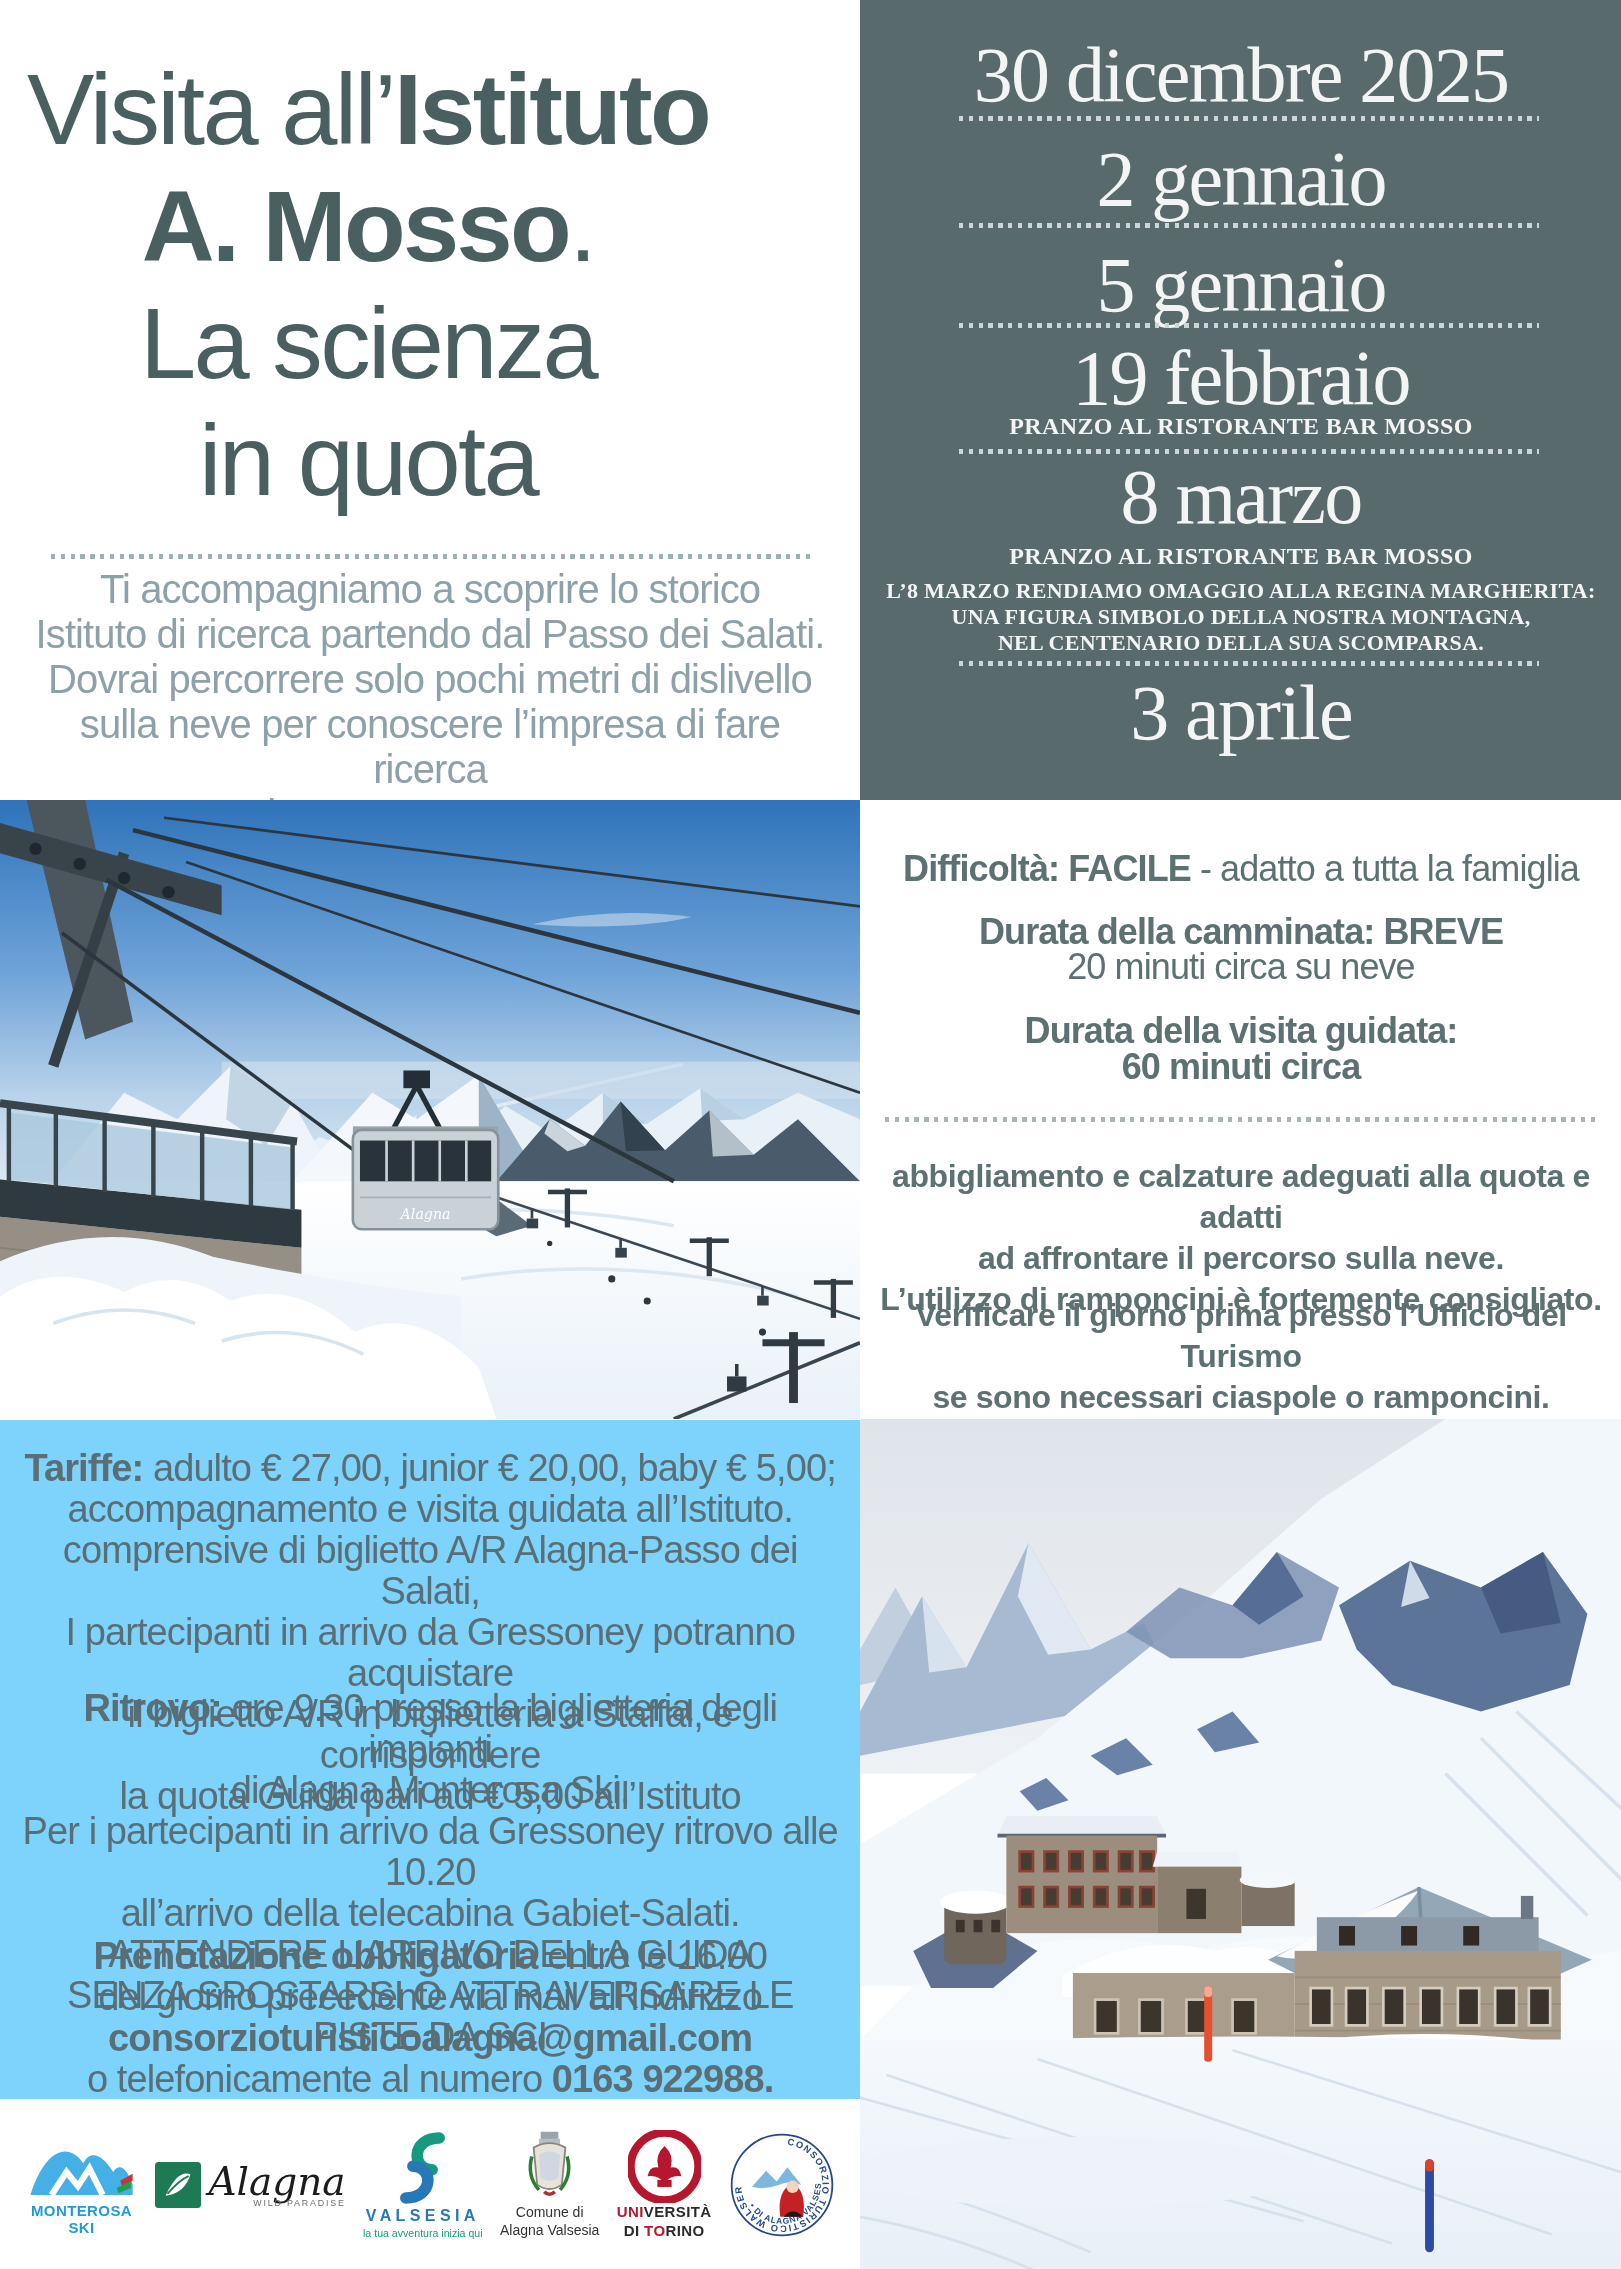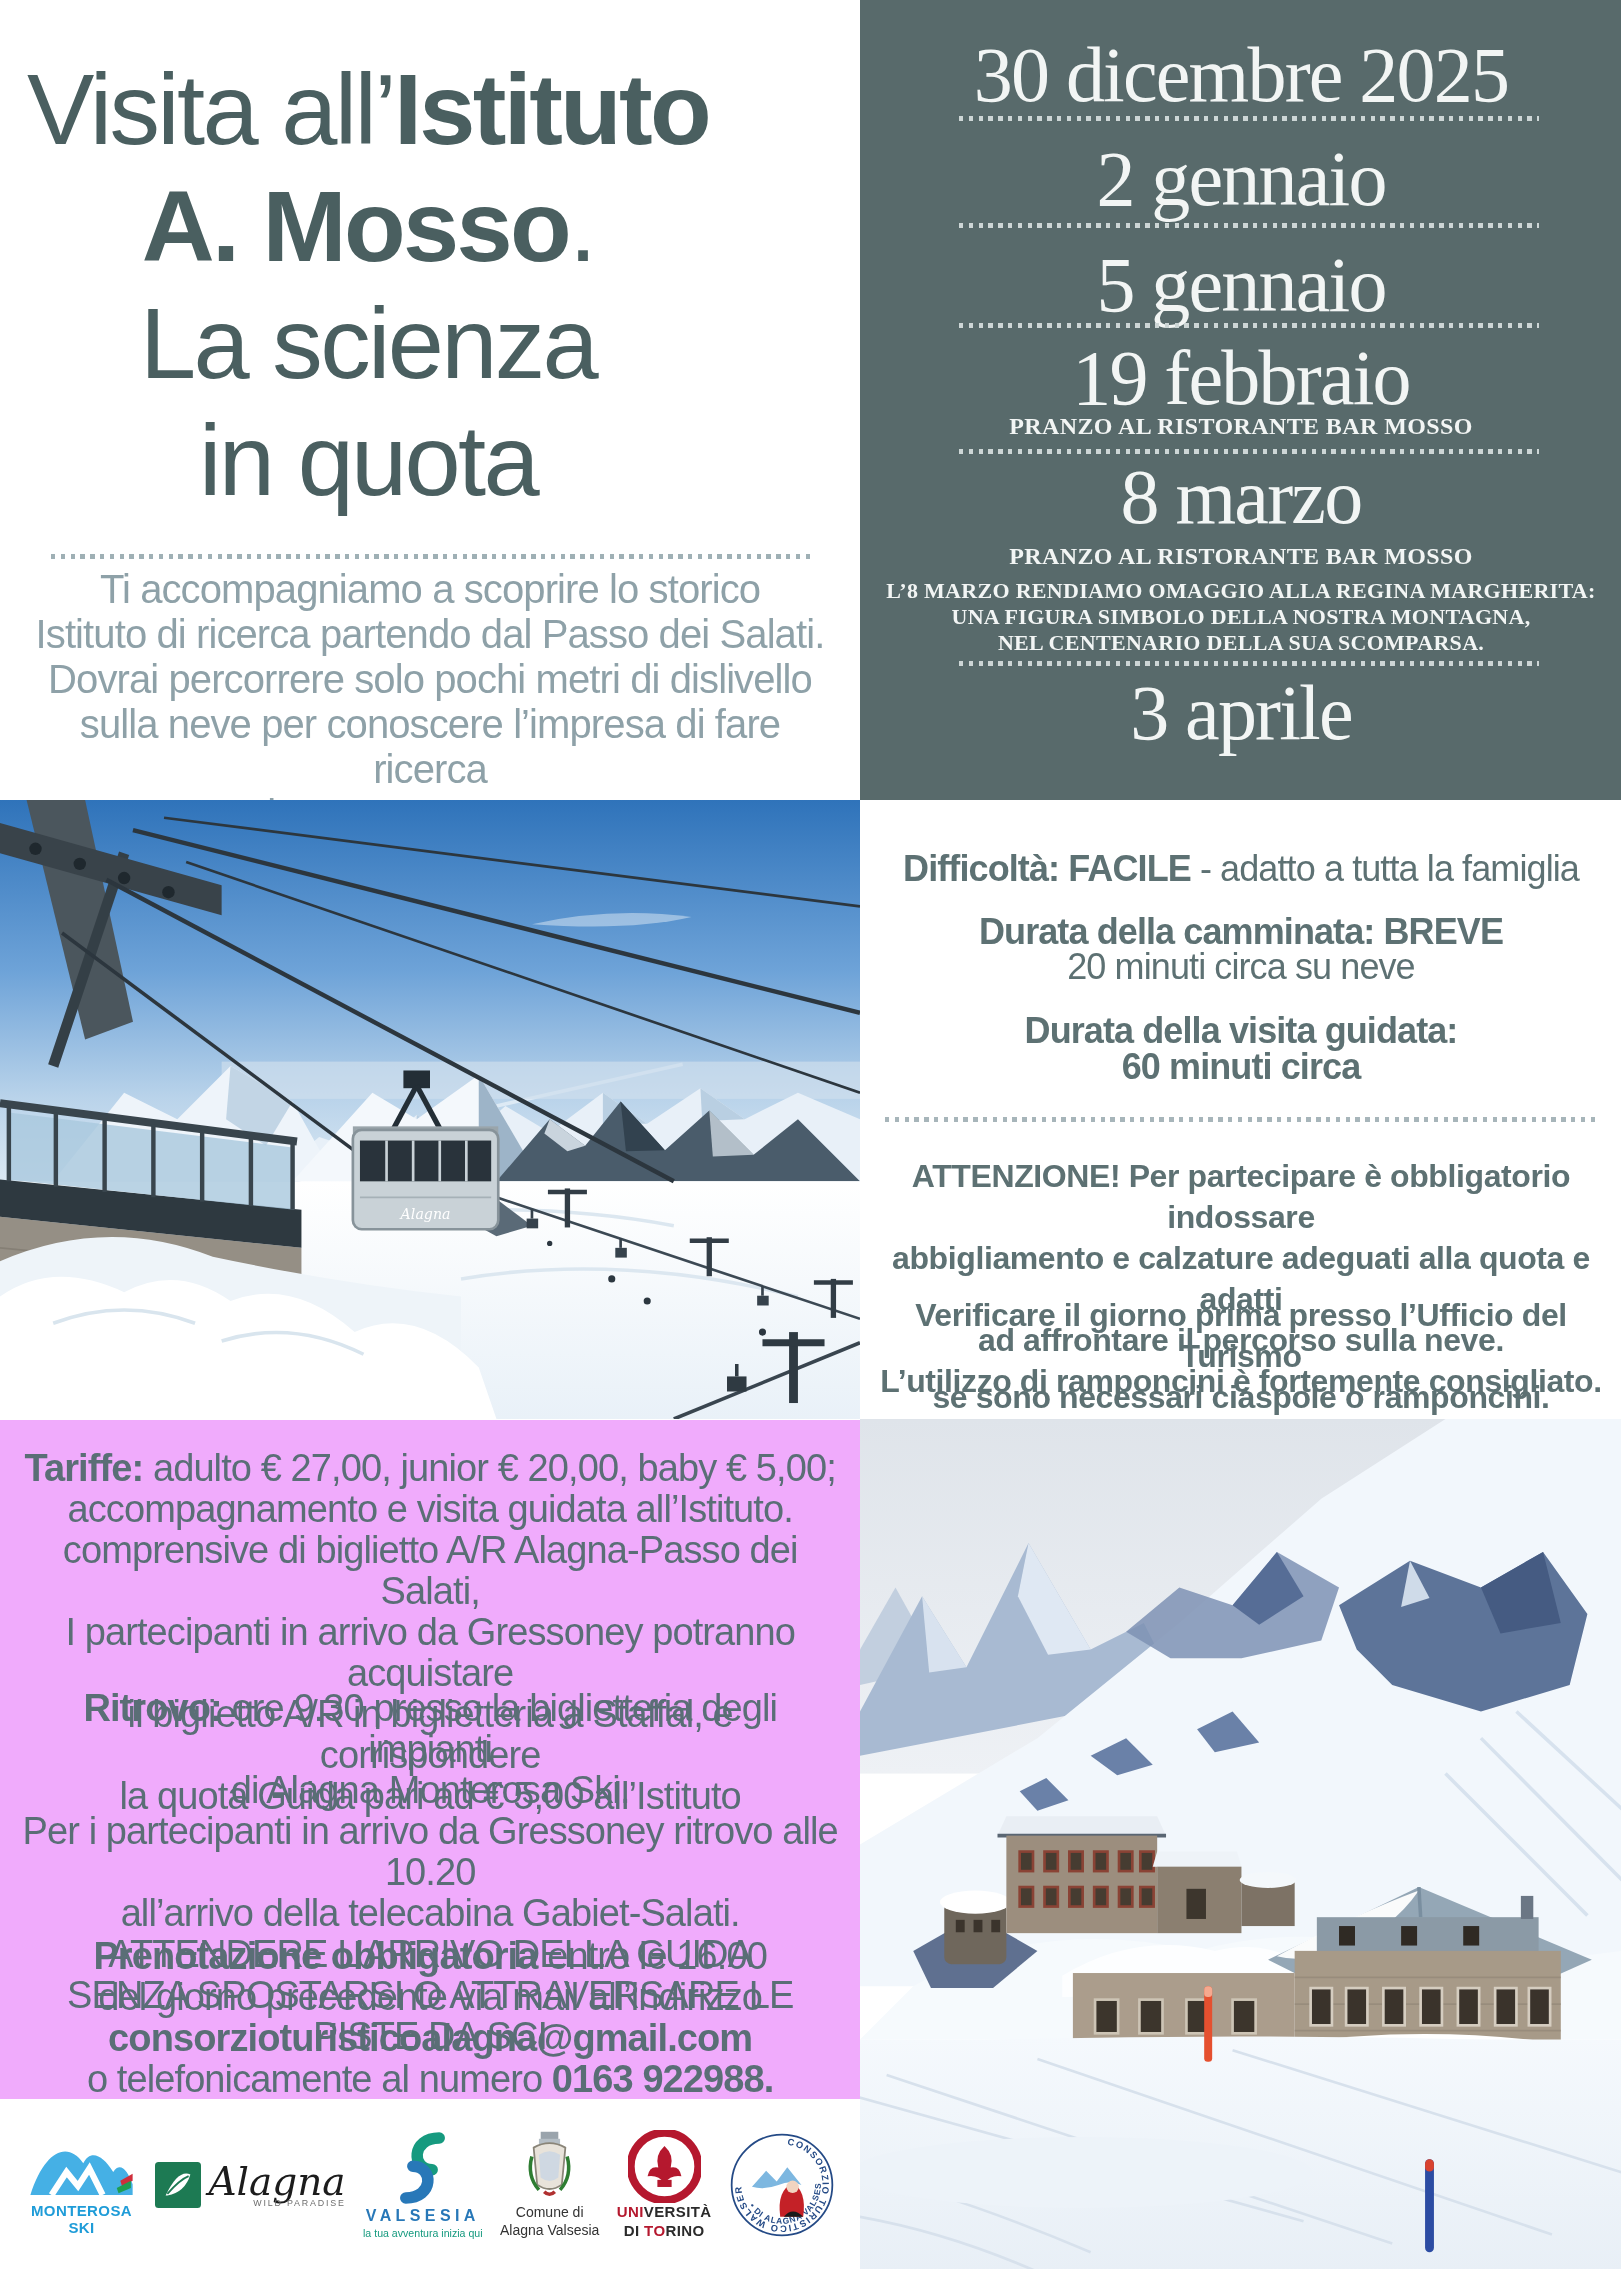--- a/index.html
+++ b/index.html
@@ -29,21 +29,21 @@
   .info-panel .line{position:absolute;left:0;width:100%;text-align:center;
                     font-size:36px;line-height:36px;letter-spacing:-0.9px;}
   .info-panel .para{position:absolute;left:0;width:100%;text-align:center;
                     font-size:32px;line-height:41px;font-weight:700;letter-spacing:-0.4px;}
   .info-panel .dots{position:absolute;left:25px;width:712px;--dc:#a7b5ba;}
   
   .photo1{left:0;top:800px;width:860px;height:619px;}
   .photo2{left:860px;top:1419px;width:762px;height:851px;}
   .photo1 svg,.photo2 svg{display:block;width:100%;height:100%;}
   
-  .blue-panel{left:0;top:1420px;width:860px;height:679px;background:#f0abfc;color:#5a6e76;}
+  .blue-panel{left:0;top:1420px;width:860px;height:679px;background:#7dd3fc;color:#5a6e76;}
   .blue-panel .blk{position:absolute;left:17.7px;width:825px;text-align:center;
                    font-size:38px;line-height:41px;letter-spacing:-0.9px;}
   .blue-panel b{font-weight:700;}
   
   .logo-strip{left:0;top:2100px;width:860px;height:170px;background:#ffffff;
               display:flex;align-items:center;justify-content:space-between;
               padding:0 25px;box-sizing:border-box;}
   .logo{display:flex;flex-direction:column;align-items:center;justify-content:center;}
   .logo .cap{font-size:15px;font-weight:700;line-height:17px;text-align:center;}
   .monterosa-cap{color:#1f9cd8;letter-spacing:0.4px;}
@@ -226,21 +226,20 @@
   <div class="abs info-panel">
     <div class="line" style="top:51px">
       <b>Difficoltà: FACILE</b><span> - adatto a tutta la famiglia</span>
     </div>
     <div class="line" style="top:114px;font-weight:700">Durata della camminata: BREVE</div>
     <div class="line" style="top:149px">20 minuti circa su neve</div>
     <div class="line" style="top:213px;font-weight:700">Durata della visita guidata:</div>
     <div class="line" style="top:249px;font-weight:700">60 minuti circa</div>
     <div class="dots" style="top:317px"></div>
     <div class="para" style="top:356px">
-      <div>ATTENZIONE! Per partecipare è obbligatorio indossare</div>
       <div>abbigliamento e calzature adeguati alla quota e adatti</div>
       <div>ad affrontare il percorso sulla neve.</div>
       <div>L’utilizzo di ramponcini è fortemente consigliato.</div>
     </div>
     <div class="para" style="top:495px">
       <div>Verificare il giorno prima presso l’Ufficio del Turismo</div>
       <div>se sono necessari ciaspole o ramponcini.</div>
     </div>
   </div>
 

